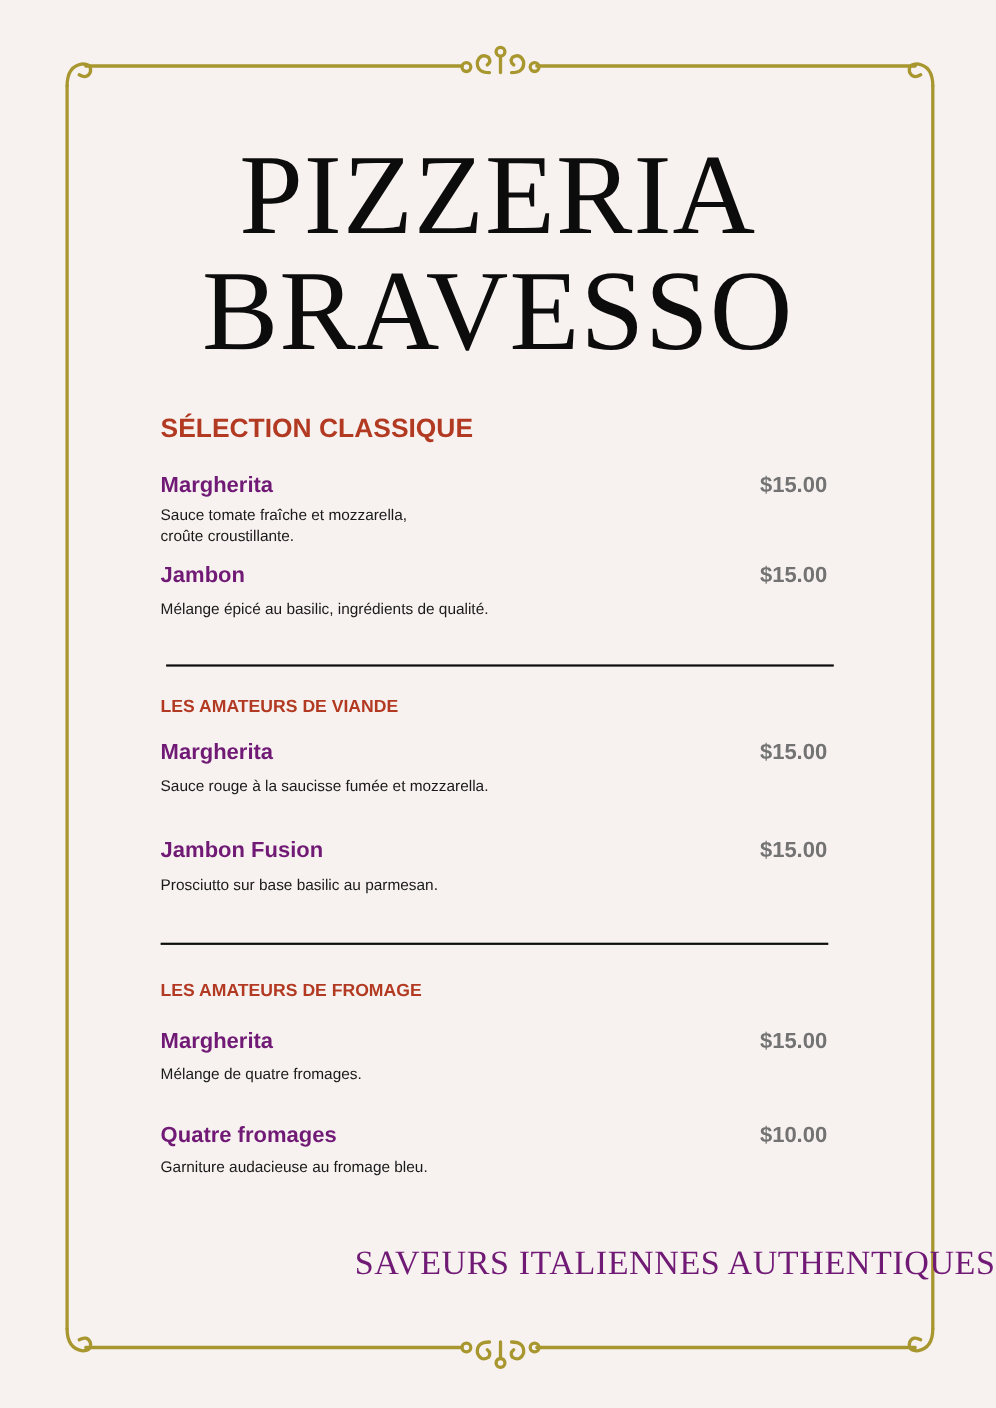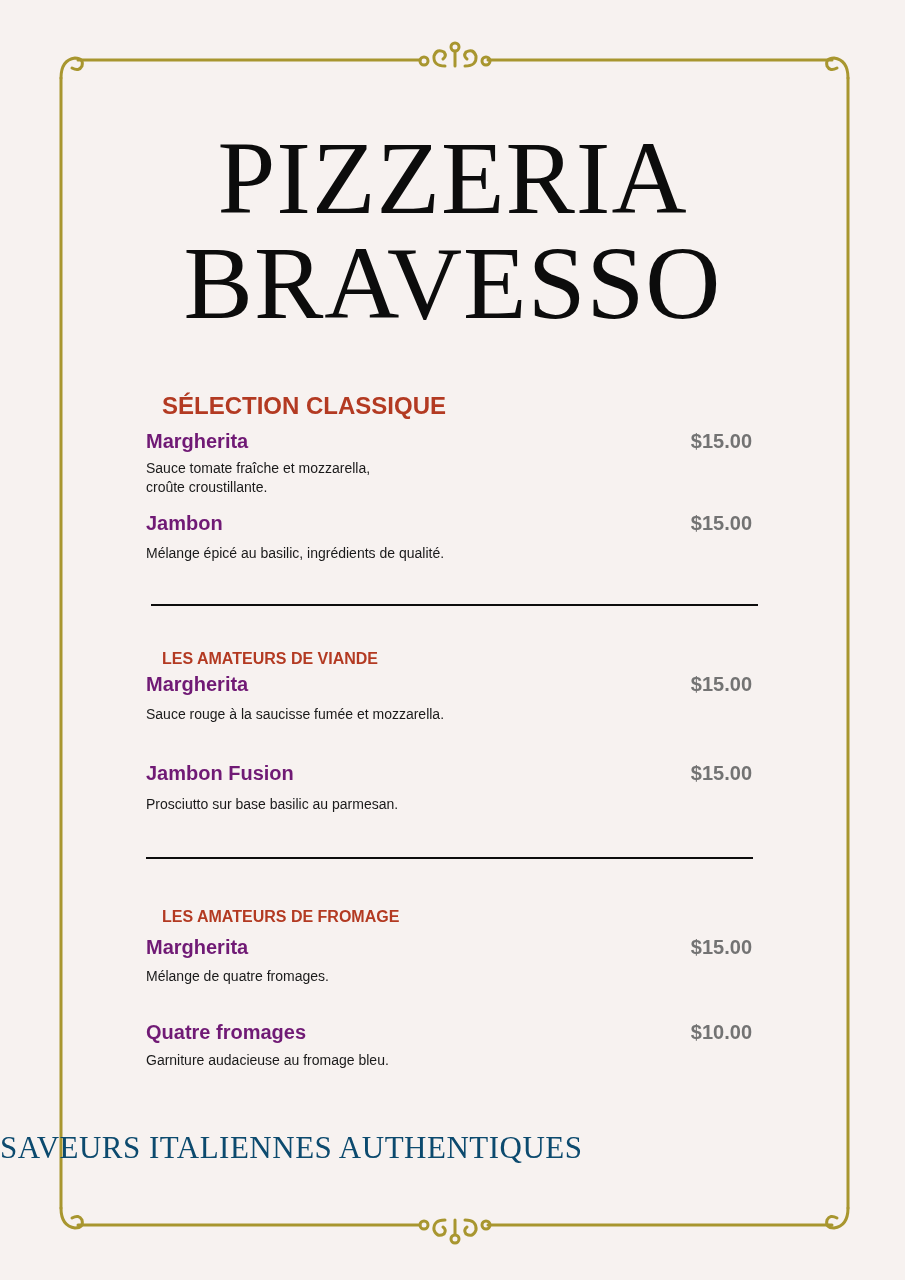--- a/index.html
+++ b/index.html
@@ -15,21 +15,21 @@
     .title {
       position: absolute; left: 0; width: 905px; text-align: center;
       font-family: "Liberation Serif", "DejaVu Serif", serif;
       font-weight: 400; color: #0c0c0c; margin: 0;
       letter-spacing: 1px;
     }
     .title-line1 { top: 118px; font-size: 104px; line-height: 120px; }
     .title-line2 { top: 223px; font-size: 104px; line-height: 120px; }
 
     .section-heading {
-      position: absolute; left: 146px; margin: 16px;
+      position: absolute; left: 146px; margin: 0;
       color: #b33a22; font-weight: 700; text-transform: uppercase;
     }
     .sh-large { font-size: 24px; }
     .sh-small { font-size: 16px; }
 
     .item-name {
       position: absolute; left: 146px; margin: 0;
       font-size: 20px; font-weight: 700; color: #701a75;
     }
     .item-price {
@@ -39,24 +39,24 @@
     }
     .item-desc {
       position: absolute; left: 146px; margin: 0;
       font-size: 14px; line-height: 19px; color: #1a1a1a;
       white-space: pre-line;
     }
     .divider {
       position: absolute; height: 2px; background: #0d0d0d;
     }
     .tagline {
-      position: absolute; left: 0; width: 905px; text-align: left;
+      position: absolute; left: 0; width: 905px; text-align: right;
       top: 1130px; margin: 0;
       font-family: "Liberation Serif", "DejaVu Serif", serif;
-      font-size: 31px; color: #0c4a6e; letter-spacing: 0.5px;
+      font-size: 31px; color: #701a75; letter-spacing: 0.5px;
     }
   </style>
 </head>
 <body>
 
 <svg class="frame-svg" width="905" height="1280" viewBox="0 0 905 1280">
   <g fill="none" stroke="#a8962f" stroke-width="3" stroke-linecap="round">
 
     <path d="M78 60 L420 60 M488 60 L832 60"></path>
 

